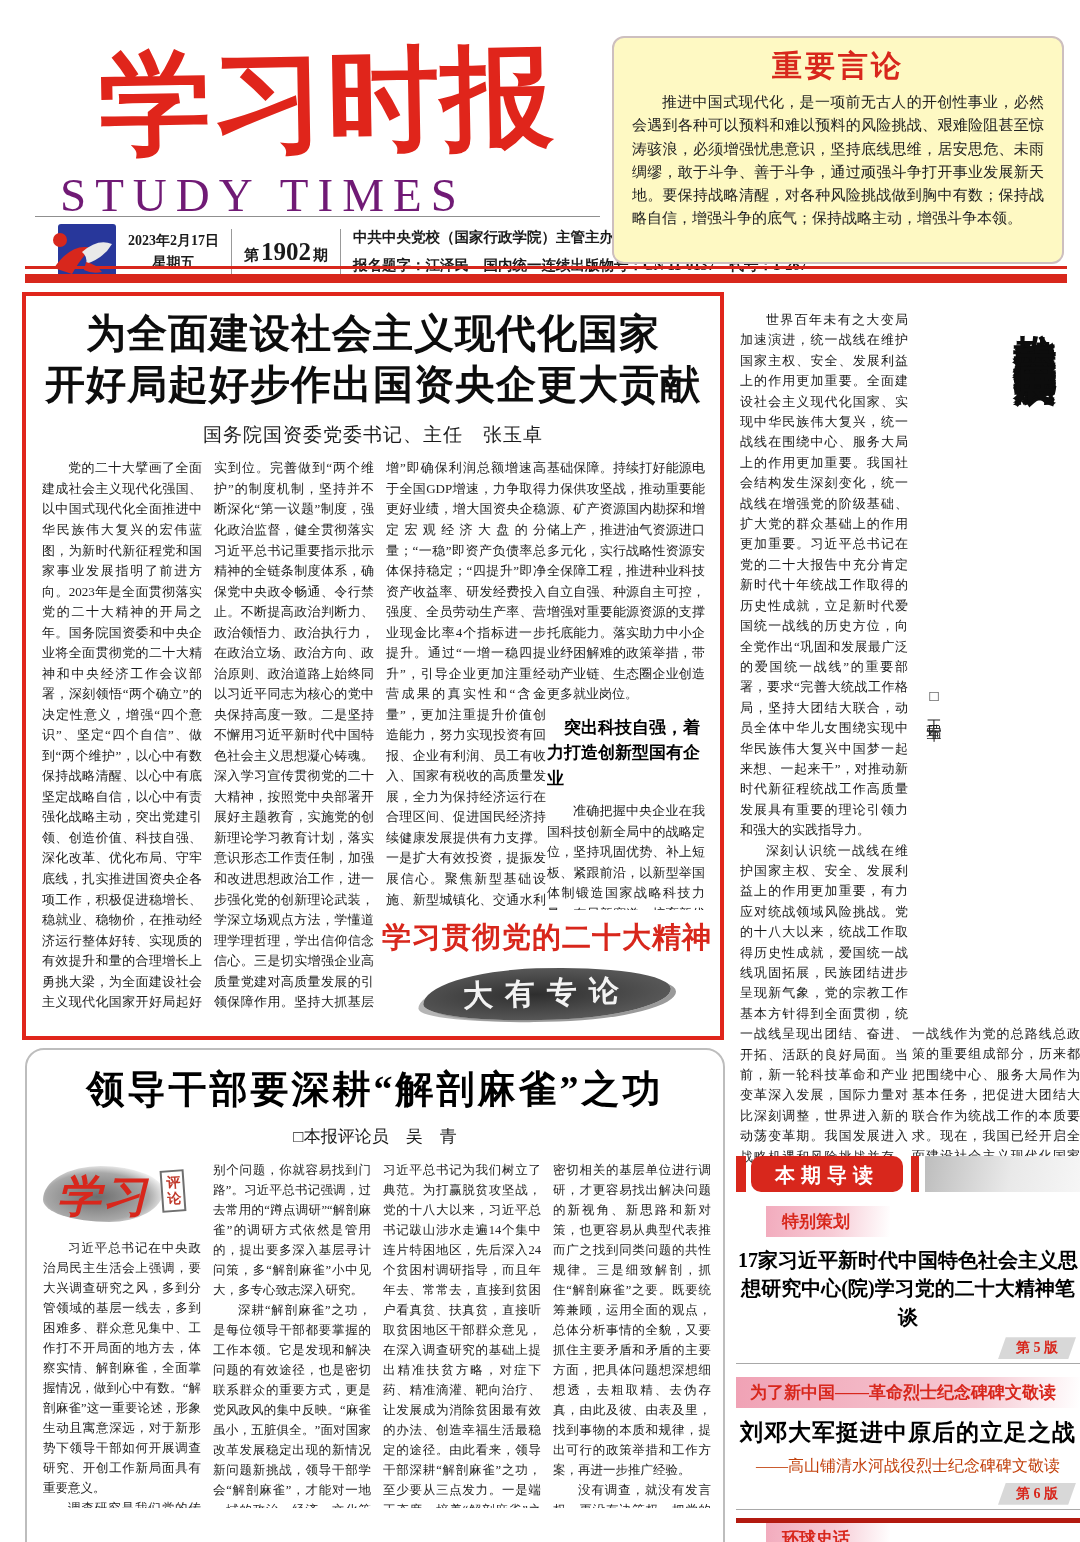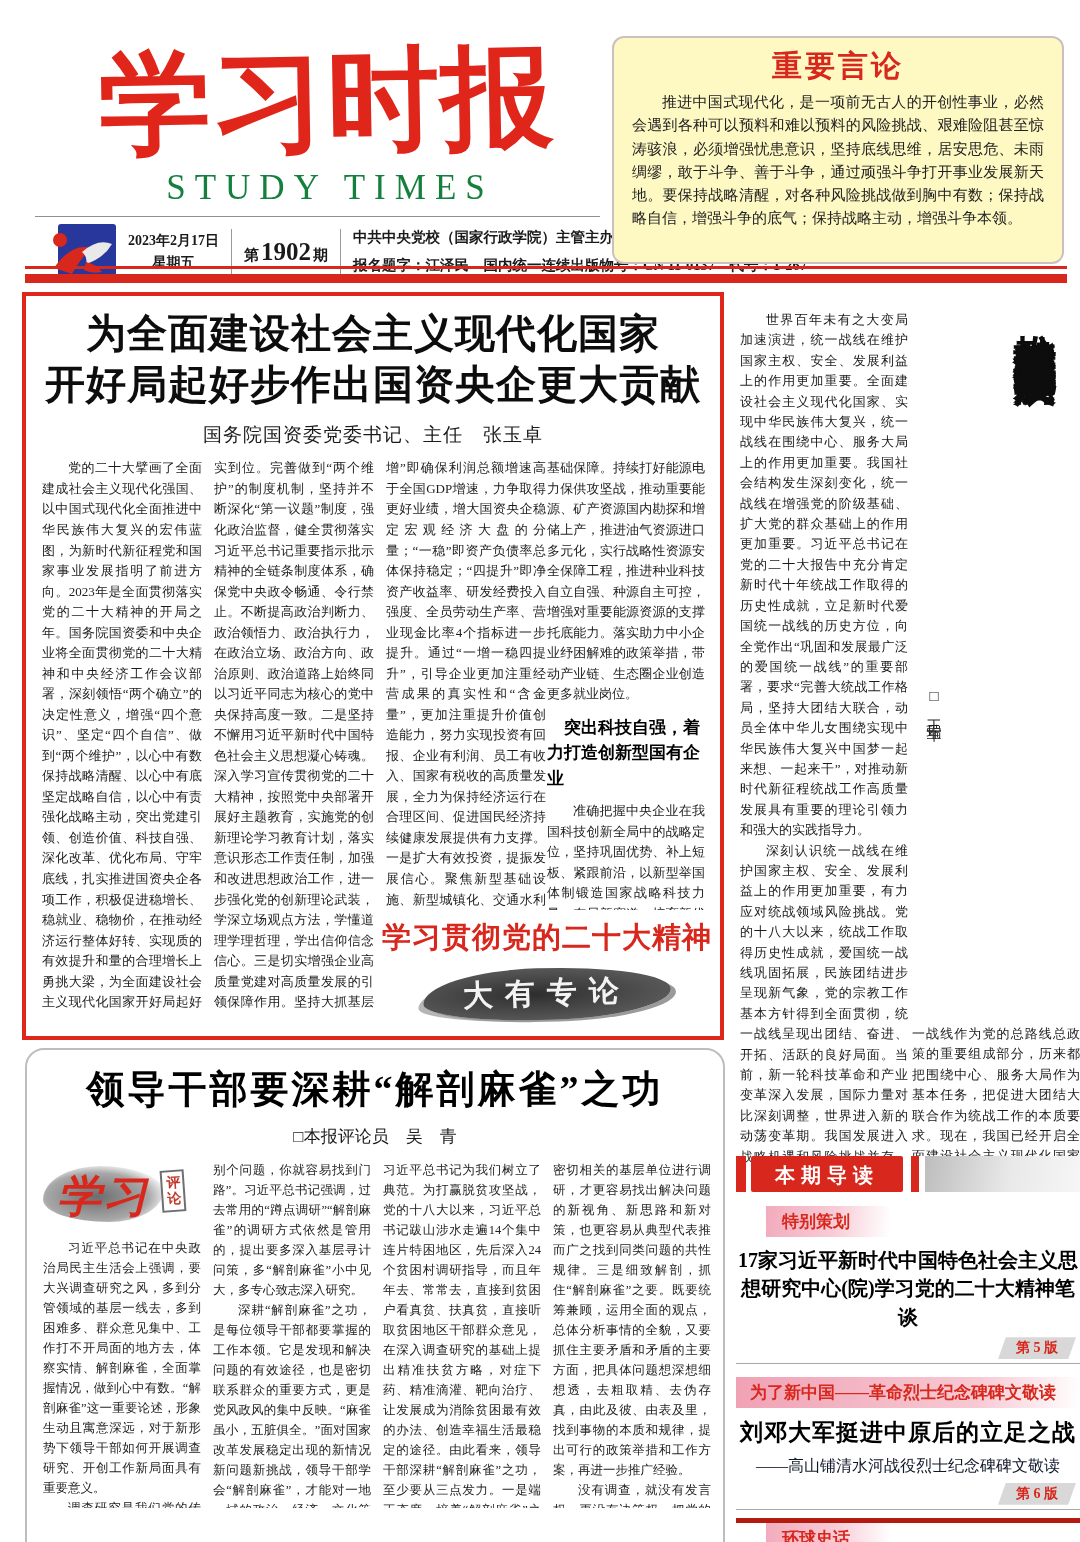--- a/index.html
+++ b/index.html
@@ -10,22 +10,22 @@
     font-family:"Liberation Serif", serif; color:#1a1a1a;
   }
   
   .masthead-title {
     position:absolute; left:92px; top:26px; width:470px;
     font-size:112px; font-weight:800; color:#e0251b; letter-spacing:2px;
     font-family:"Liberation Serif", serif; transform:rotate(-1deg);
     white-space:nowrap; text-align:center;
   }
   .masthead-sub {
-    position:absolute; left:60px; top:168px; width:540px; text-align:center;
-    font-size:35px; color:#15803d; letter-spacing:9px;
+    position:absolute; left:60px; top:168px; width:540px; 
+    font-size:47px; color:#701a75; letter-spacing:9px;
     font-family:"Liberation Serif", serif;
   }
   .masthead-rule { position:absolute; left:35px; top:216px; width:565px; height:1px; background:#8f8f8f; }
   .logo { position:absolute; left:52px; top:224px; width:64px; height:54px; }
   .dateline {
     position:absolute; left:128px; top:224px; width:940px; height:56px;
     display:flex; align-items:center; gap:12px; font-weight:700;
   }
   .dateline .sep { width:1px; height:46px; background:#999; }
   .d-date { text-align:center; font-size:14px; line-height:1.55; white-space:nowrap; }
@@ -136,38 +136,38 @@
     font-size:14px; font-weight:700; padding:3px 4px; line-height:1.15; width:24px;
     background:rgba(255,255,255,.88); transform:rotate(-4deg); text-align:center;
   }
   
   .guide { position:absolute; left:736px; top:1156px; width:344px; }
   .guide-header { display:flex; align-items:stretch; height:36px; margin-bottom:14px; }
   .gh-bar1 { width:10px; background:#d8271c; margin-right:5px; }
   .gh-label {
     background:#d8271c; color:#fff; font-size:20px; font-weight:800;
     font-family:"Liberation Sans", sans-serif; letter-spacing:6px;
-    padding:6px 24px 12px; border-radius:2px;
+    padding:6px 24px 12px; border-radius:10px;
   }
   .gh-bar2 { width:8px; background:#d8271c; margin:0 6px 0 8px; }
   .gh-grad { flex:1; background:linear-gradient(100deg,#bdbdbd,#e9e9e9 55%,#f6f6f6); }
   .g-item { margin-bottom:13px; }
   .g-label {
     display:inline-block; margin-left:30px; padding:4px 40px 4px 16px;
     font-size:17px; font-weight:700; color:#d8271c;
     background:linear-gradient(95deg,#f2abbd 0%,#f7ccd6 55%,rgba(255,255,255,0) 100%);
   }
   .g-label.wide { margin-left:0; padding:4px 14px; width:100%;
     background:linear-gradient(95deg,#f0a2b5,#f6c9d3 70%,rgba(255,255,255,0)); }
   .g-headline {
     font-size:20px; font-weight:800; text-align:center; line-height:1.42;
     margin:9px 2px 6px; color:#000; font-family:"Liberation Serif", serif;
   }
   .g-headline.big { font-size:23px; letter-spacing:1px; }
-  .g-sub { font-size:16px; text-align:center; margin:0 0 6px; color:#0f172a; }
+  .g-sub { font-size:16px; text-align:center; margin:0 0 6px; color:#c2410c; }
   .g-pagerow { border-bottom:1px solid #a8a8a8; text-align:right; padding:0 4px 4px; }
   .g-page {
     display:inline-block; background:#d8d8d8; color:#d8271c; font-size:14px; font-weight:700;
     padding:2px 18px; clip-path:polygon(10% 0,100% 0,90% 100%,0 100%);
   }
   .guide-rule { position:absolute; left:736px; top:1518px; width:344px; height:5px; background:#b31a10; }
 </style>
 </head>
 <body>
 

